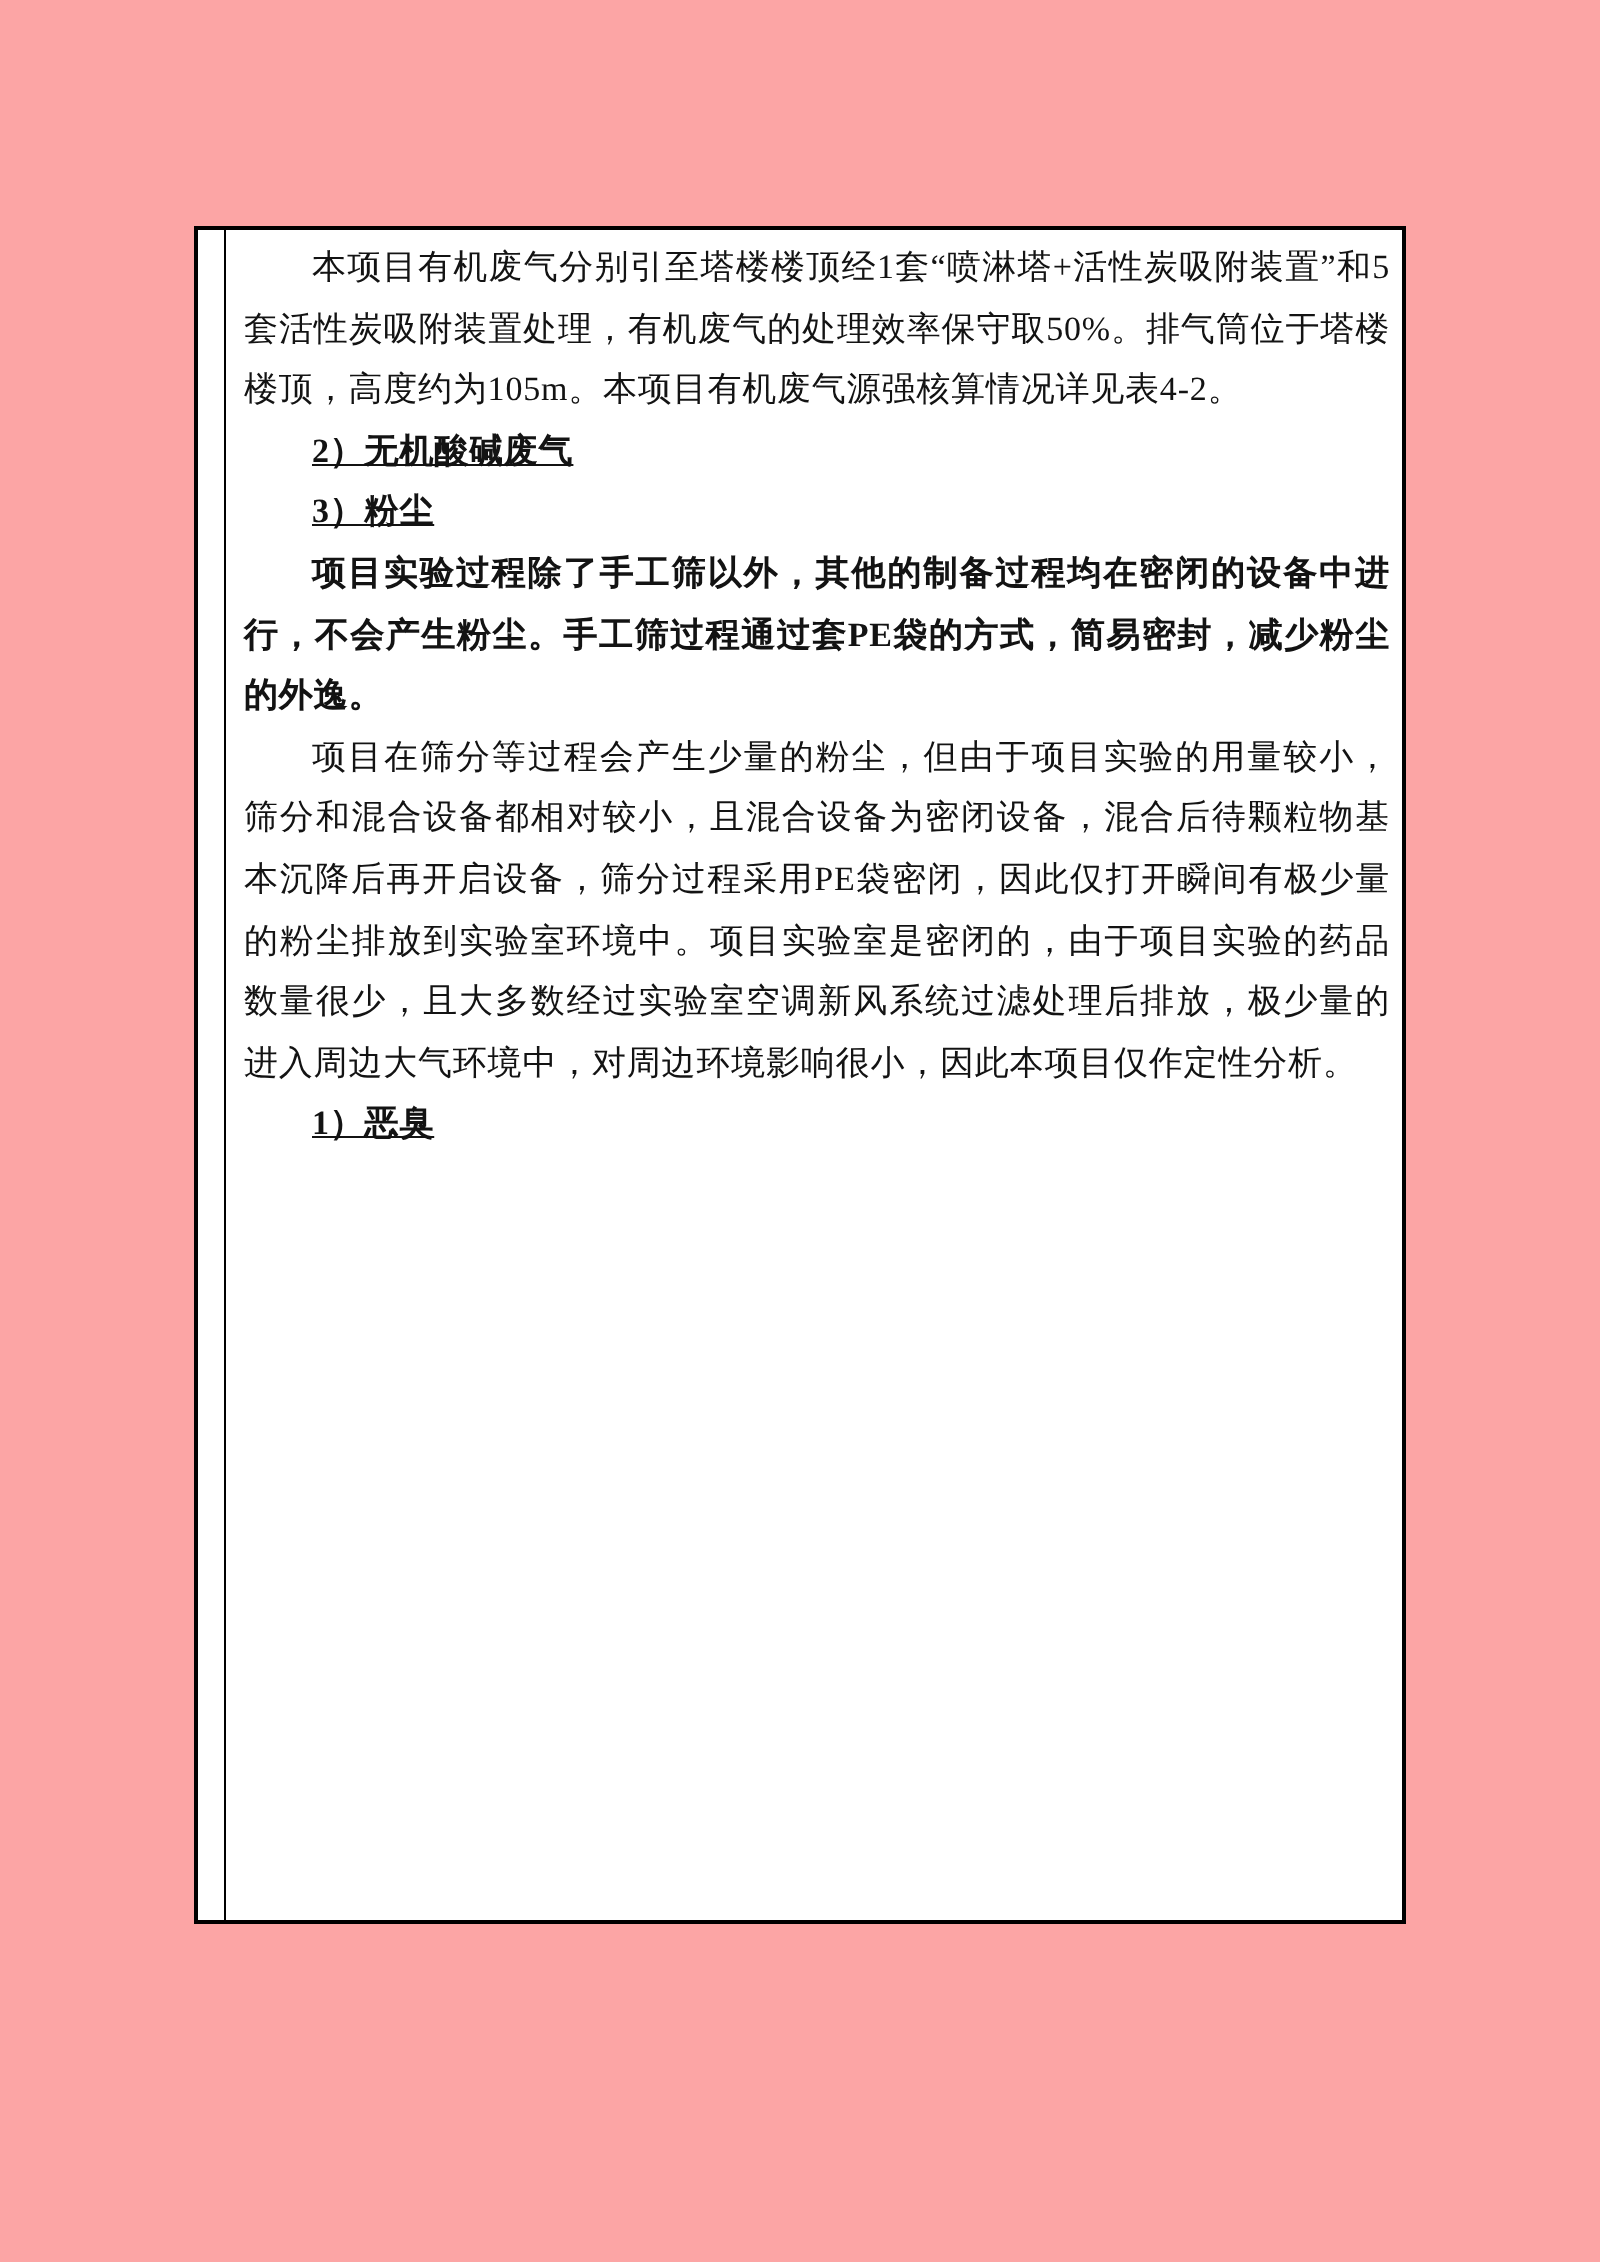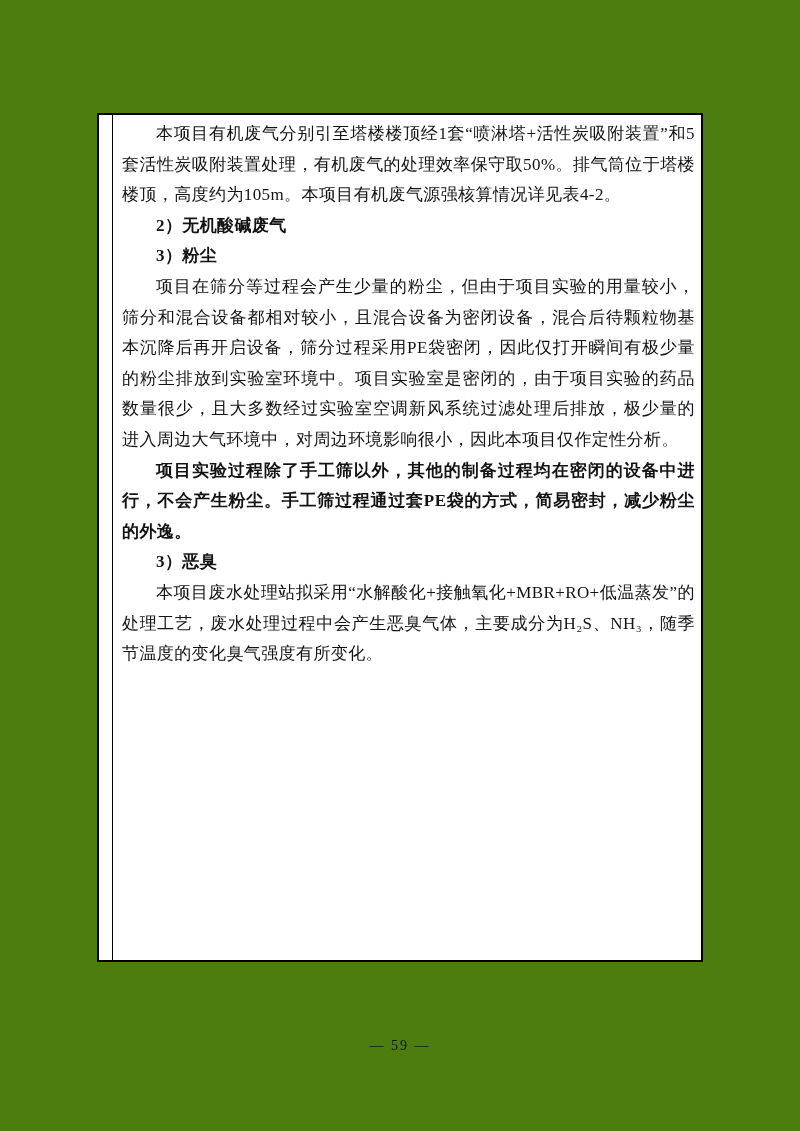--- a/index.html
+++ b/index.html
@@ -9,21 +9,21 @@
     height: 1131px;
     background: #ffffff;
     position: relative;
     font-family: "Liberation Serif", serif;
     color: #131313;
     overflow: hidden;
   }
   .page {
     position: absolute;
     inset: 0;
-    background: #4d7c0f;
+    background: #fca5a5;
   }
   
   .doc-table {
     position: absolute;
     left: 97px;
     top: 113px;
     width: 606px;
     height: 849px;
     border: 2px solid #000000;
     display: flex;
@@ -42,21 +42,21 @@
   }
   .para {
     margin: 0;
     font-size: 17px;
     line-height: 30.6px;
     text-align: justify;
     text-indent: 2em;
     letter-spacing: 0.4px;
     word-break: break-all;
   }
-  .para.heading { font-weight: bold; }
+  .para.heading { font-weight: bold; text-decoration: underline; }
   .para.bold { font-weight: bold; }
   .footer {
     position: absolute;
     top: 1038px;
     left: 97px;
     width: 606px;
     text-align: center;
     font-size: 14px;
     letter-spacing: 2px;
     color: #131313;
@@ -66,22 +66,20 @@
 <body>
 
 <div class="page">
 
   <div class="doc-table">
     <div class="stub-col"></div>
     <div class="text-col" id="content-cell">
         <p class="para">本项目有机废气分别引至塔楼楼顶经1套“喷淋塔+活性炭吸附装置”和5套活性炭吸附装置处理，有机废气的处理效率保守取50%。排气筒位于塔楼楼顶，高度约为105m。本项目有机废气源强核算情况详见表4-2。</p>
         <p class="para heading">2）无机酸碱废气</p>
         <p class="para heading">3）粉尘</p>
+        <p class="para bold">项目实验过程除了手工筛以外，其他的制备过程均在密闭的设备中进行，不会产生粉尘。手工筛过程通过套PE袋的方式，简易密封，减少粉尘的外逸。</p>
         <p class="para">项目在筛分等过程会产生少量的粉尘，但由于项目实验的用量较小，筛分和混合设备都相对较小，且混合设备为密闭设备，混合后待颗粒物基本沉降后再开启设备，筛分过程采用PE袋密闭，因此仅打开瞬间有极少量的粉尘排放到实验室环境中。项目实验室是密闭的，由于项目实验的药品数量很少，且大多数经过实验室空调新风系统过滤处理后排放，极少量的进入周边大气环境中，对周边环境影响很小，因此本项目仅作定性分析。</p>
-        <p class="para bold">项目实验过程除了手工筛以外，其他的制备过程均在密闭的设备中进行，不会产生粉尘。手工筛过程通过套PE袋的方式，简易密封，减少粉尘的外逸。</p>
-        <p class="para heading">3）恶臭</p>
-        <p class="para">本项目废水处理站拟采用“水解酸化+接触氧化+MBR+RO+低温蒸发”的处理工艺，废水处理过程中会产生恶臭气体，主要成分为H₂S、NH₃，随季节温度的变化臭气强度有所变化。</p>
+        <p class="para heading">1）恶臭</p>
       </div>
   </div>
 
-  <div class="footer">— 59 —</div>
 
 </div>
 
 </body></html>

